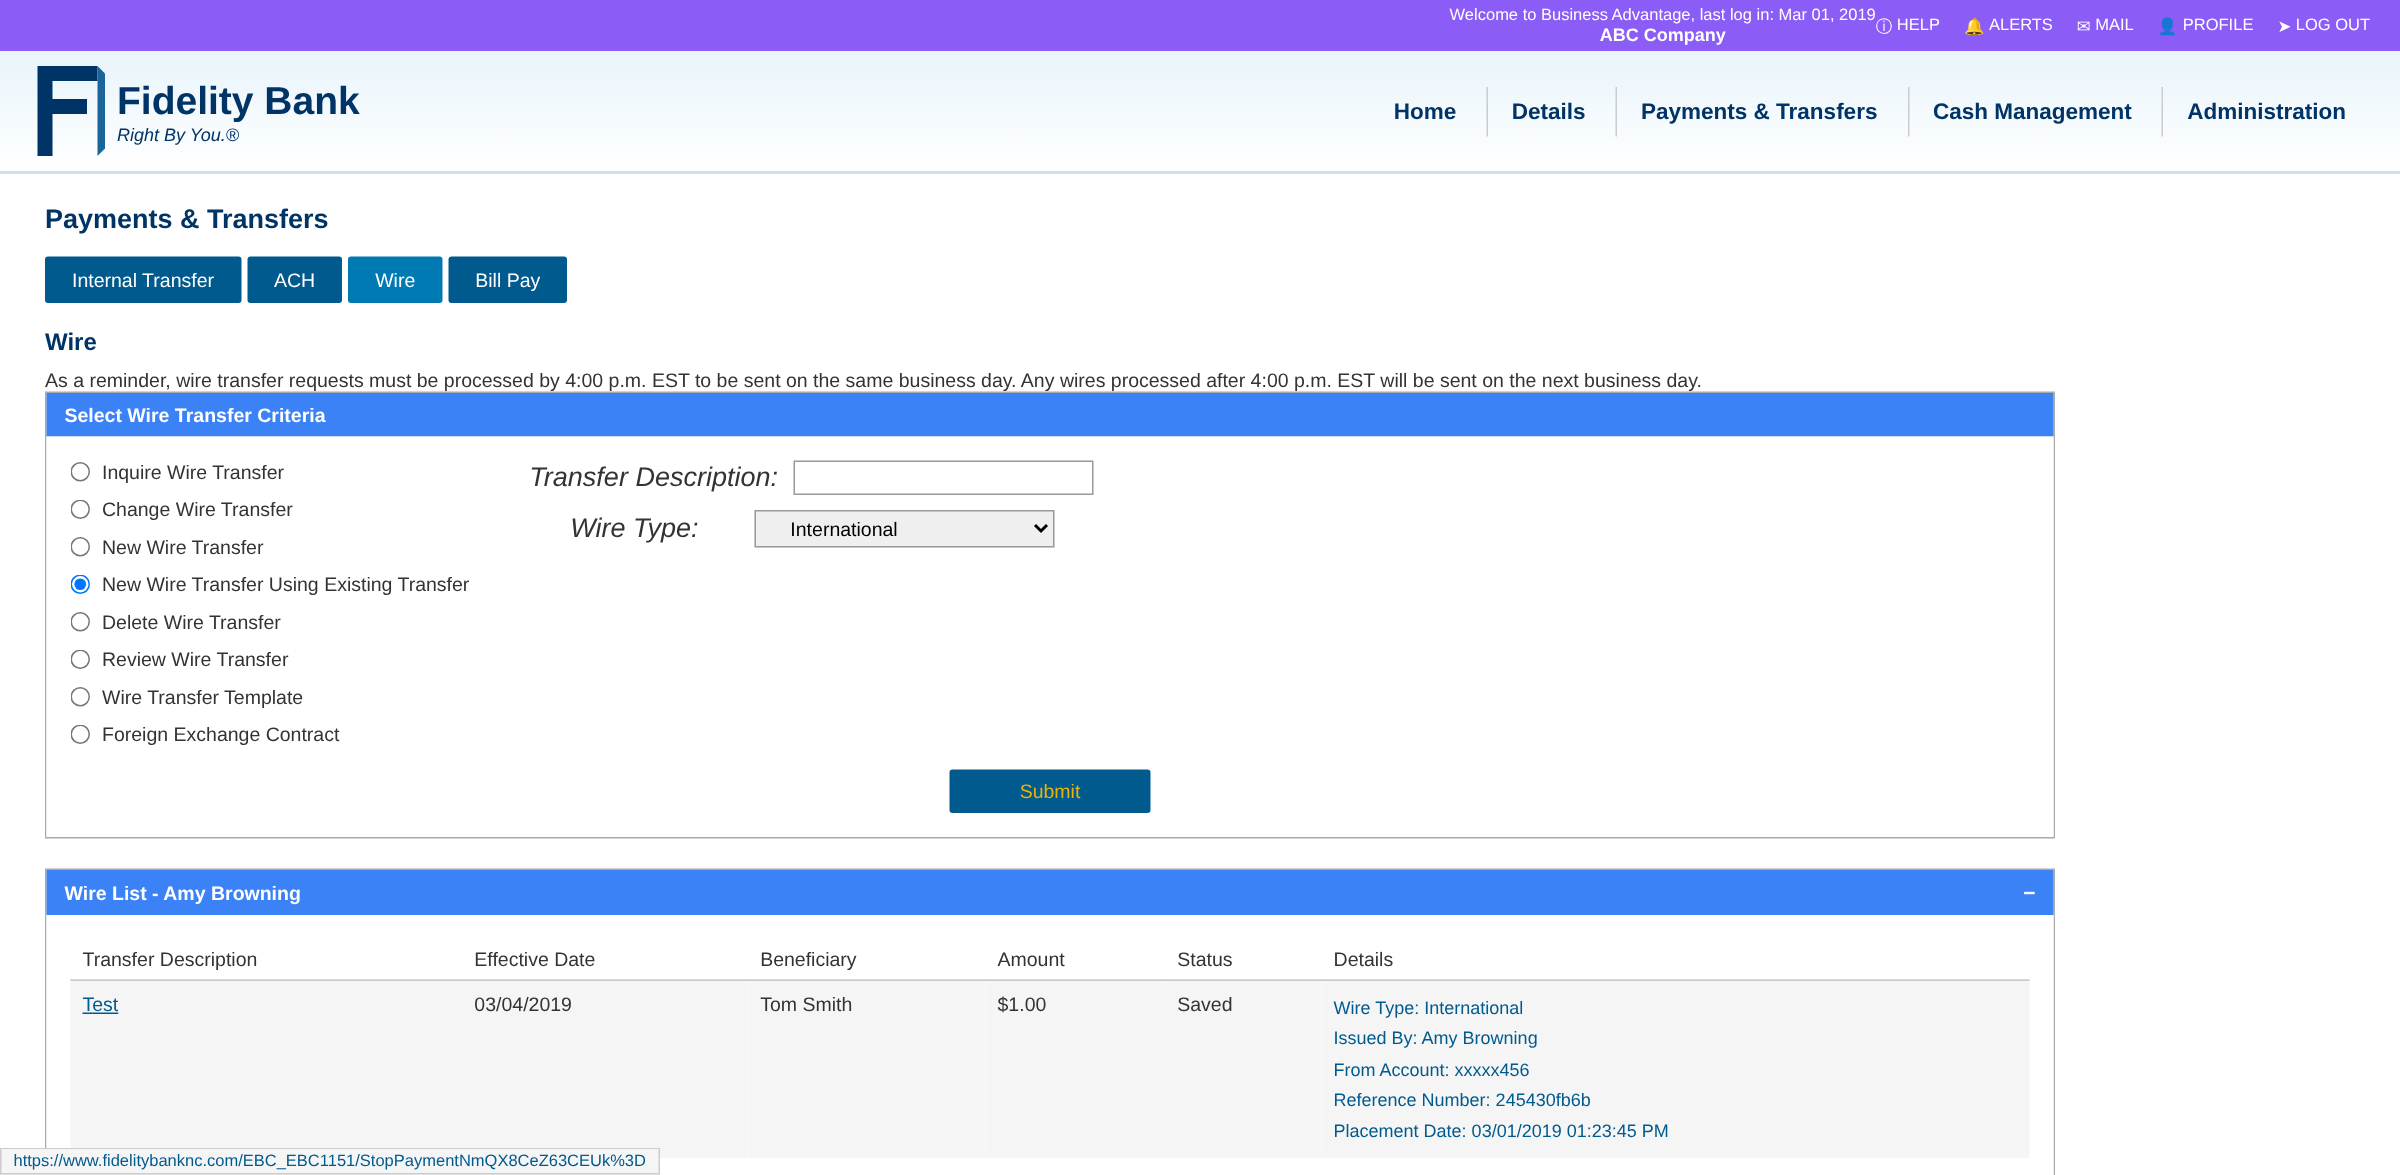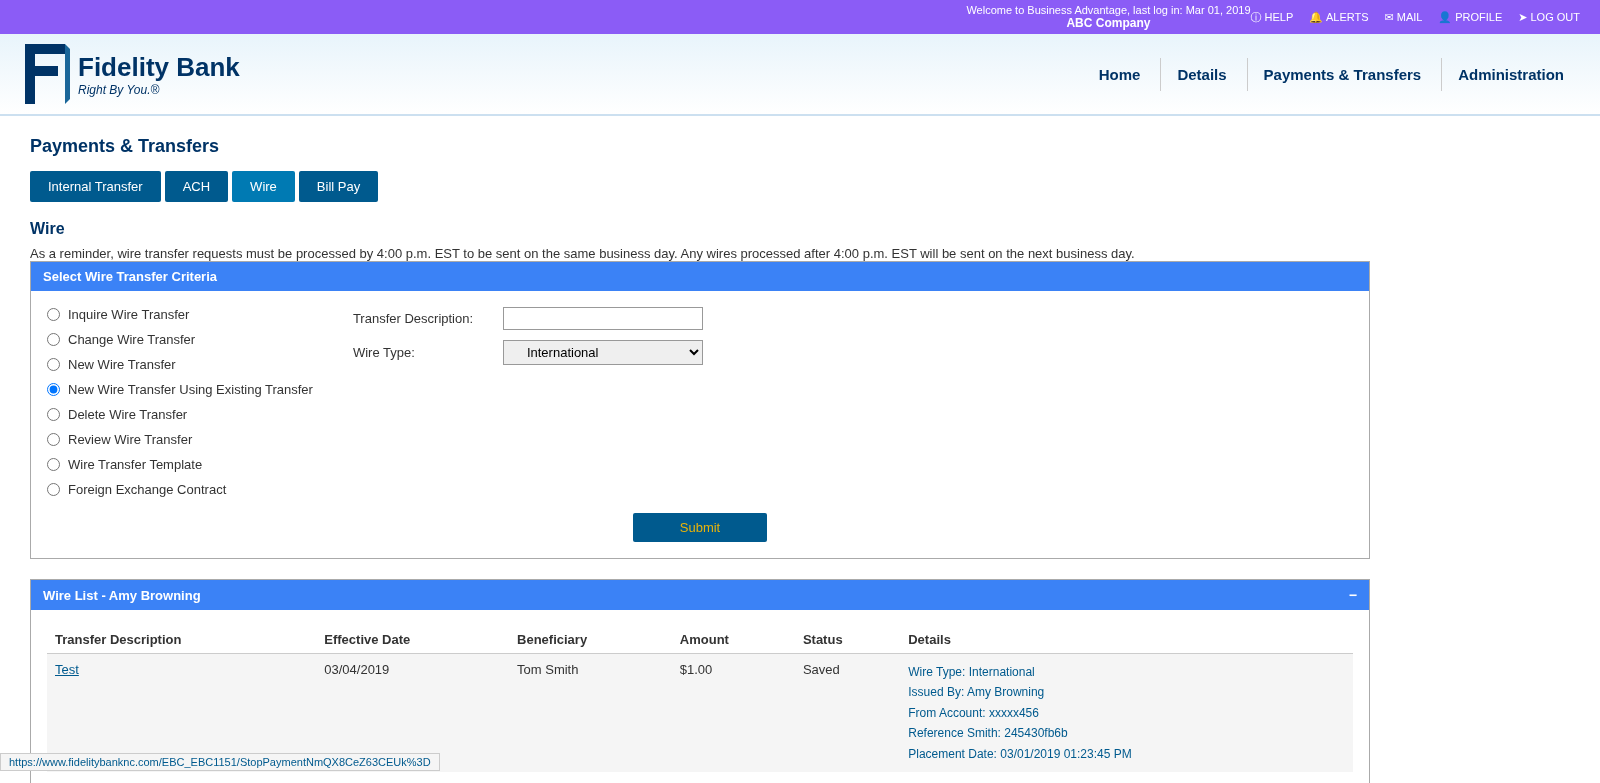--- a/index.html
+++ b/index.html
@@ -89,59 +89,59 @@
     .panel-body { padding: 16px; background: #fff; }
 
     
     .criteria-grid { display: flex; gap: 40px; }
     .radio-list { list-style: none; display: flex; flex-direction: column; gap: 10px; }
     .radio-list li { display: flex; align-items: center; gap: 8px; font-size: 13px; }
     .radio-list input[type="radio"] { cursor: pointer; }
 
     .field-group { display: flex; flex-direction: column; gap: 10px; }
     .field-row { display: flex; align-items: center; gap: 10px; }
-    .field-row label { font-size: 13px; white-space: nowrap; min-width: 140px; text-align: left; }
+    .field-row label { font-size: 18px; white-space: nowrap; min-width: 140px; text-align: center; font-style: italic; }
     .field-row input[type="text"] { border: 1px solid #999; padding: 3px 5px; font-size: 13px; width: 200px; }
     .field-row select { border: 1px solid #999; padding: 3px 19px; font-size: 13px; width: 200px; }
 
     .submit-row { text-align: center; margin-top: 16px; }
     .submit-btn {
       background: #005a8e;
       color: #eab308;
       border: none;
       padding: 7px 47px;
       font-size: 13px;
       cursor: pointer;
       border-radius: 2px;
     }
 
     
     .wire-list-table { width: 100%; border-collapse: collapse; }
     .wire-list-table th {
       text-align: left;
-      font-weight: bold;
+      font-weight: normal;
       font-size: 13px;
       padding: 6px 8px;
       border-bottom: 1px solid #ccc;
       color: #333;
     }
     .wire-list-table td {
       padding: 8px 8px;
       font-size: 13px;
       vertical-align: top;
     }
     .wire-list-table tr.data-row { background: #f5f5f5; }
     .wire-list-table a { color: #005a8e; text-decoration: underline; cursor: pointer; }
 
     .details-col { font-size: 12px; color: #005a8e; line-height: 1.7; }
 
     
     .url-bar {
       position: fixed;
-      bottom: 12px;
+      bottom: 0;
       left: 0;
       background: #f5f5f5;
       border: 1px solid #ccc;
       padding: 2px 8px;
       font-size: 11px;
       color: #005a8e;
       max-width: 600px;
       overflow: hidden;
       text-overflow: ellipsis;
       white-space: nowrap;
@@ -191,20 +191,21 @@
     </svg>
     <div class="logo-text">
       <div class="bank-name">Fidelity Bank</div>
       <div class="tagline">Right By You.®</div>
     </div>
   </div>
   <nav class="main-nav">
     <a>Home</a>
     <a>Details</a>
     <a>Payments &amp; Transfers</a>
+    <a>Cash Management</a>
     <a>Administration</a>
   </nav>
 </div>
 
 <div class="content">
   <div class="page-title">Payments &amp; Transfers</div>
 
   <div class="tab-buttons">
     <button class="tab-btn">Internal Transfer</button>
     <button class="tab-btn">ACH</button>
@@ -302,21 +303,21 @@
             </td>
             <td>03/04/2019</td>
             <td>Tom Smith</td>
             <td>$1.00</td>
             <td>Saved</td>
             <td>
               <div class="details-col">
                 <div>Wire Type: International</div>
                 <div>Issued By: Amy Browning</div>
                 <div>From Account: xxxxx456</div>
-                <div>Reference Smith: 245430fb6b</div>
+                <div>Reference Number: 245430fb6b</div>
                 <div>Placement Date: 03/01/2019 01:23:45 PM</div>
               </div>
             </td>
           </tr>
         </tbody>
       </table>
     </div>
   </div>
 </div>
 

